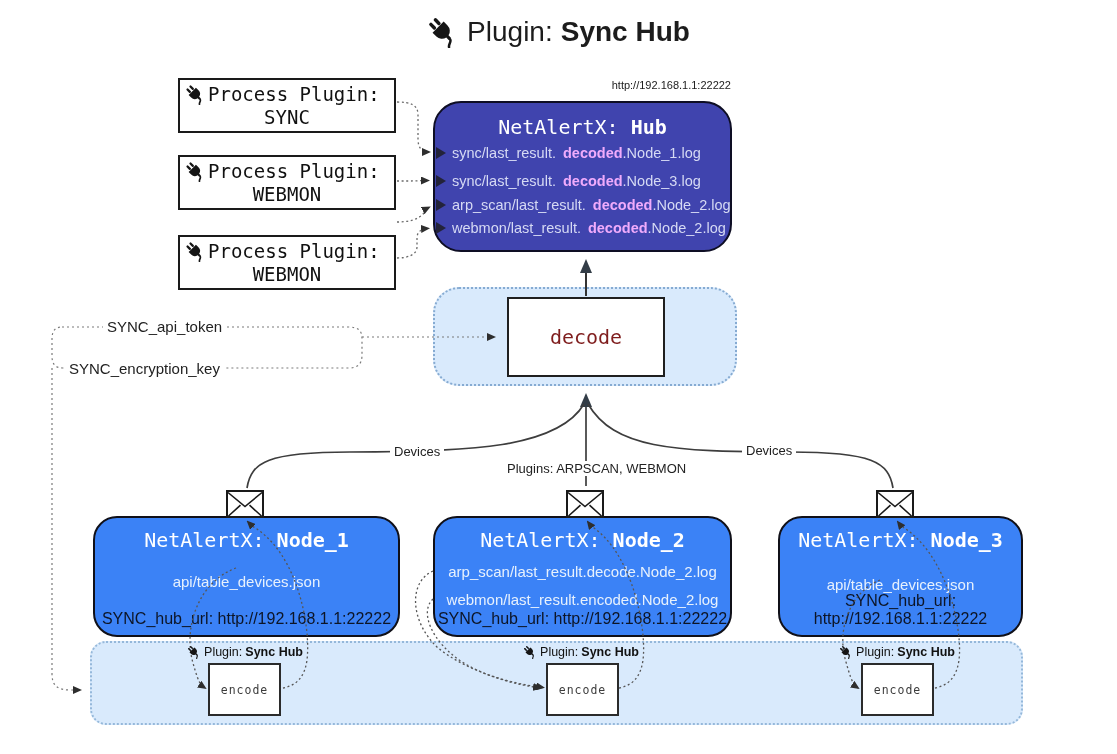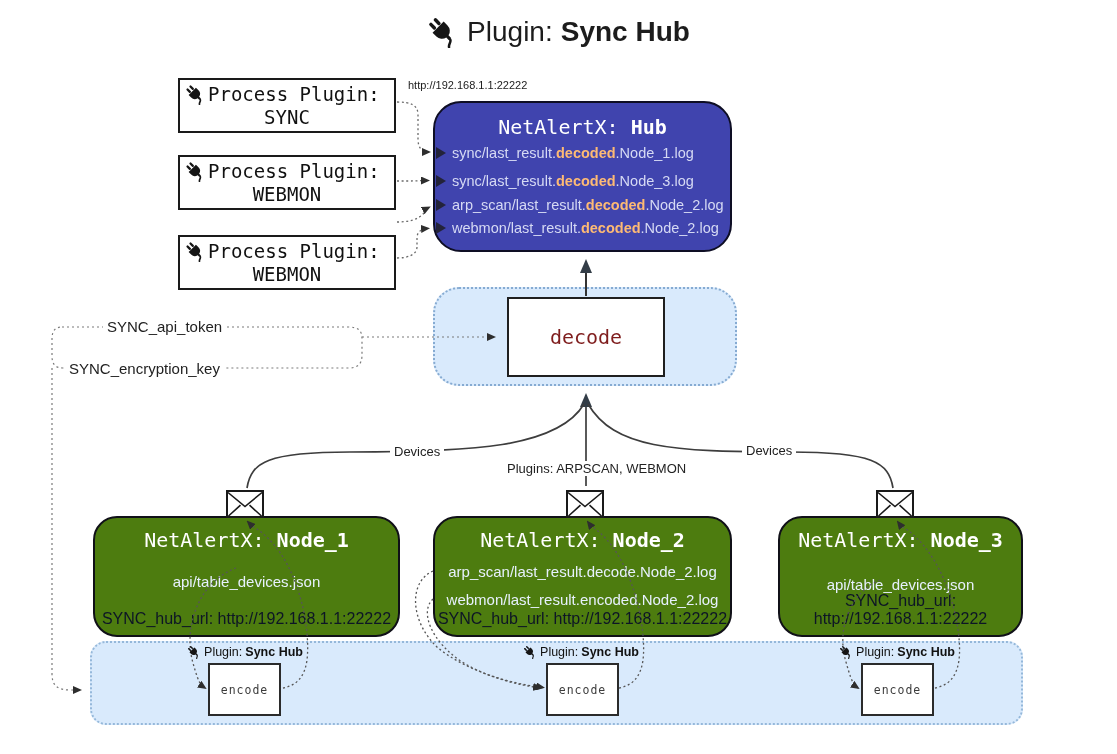--- a/index.html
+++ b/index.html
@@ -16,39 +16,39 @@
   .plug-lg{width:32px;height:32px;}
   .plug-md{width:21px;height:21px;}
   .plug-sm{width:14px;height:14px;}
 
   
   .pbox{position:absolute;left:178px;width:218px;height:55px;background:#ffffff;border:2px solid #1a1a1a;box-sizing:border-box;display:flex;flex-direction:column;justify-content:center;}
   .pbox .row1{display:flex;align-items:center;gap:2px;padding-left:5px;font-size:19px;color:#111;}
   .pbox .row2{text-align:center;font-size:19px;color:#111;margin-top:1px;}
 
   
-  .hub-url{position:absolute;left:408px;width:299px;top:79px;text-align:left;font-size:11px;color:#1b1b1b;}
+  .hub-url{position:absolute;left:432px;width:299px;top:79px;text-align:right;font-size:11px;color:#1b1b1b;}
   .hub{position:absolute;left:433px;top:101px;width:299px;height:151px;background:#4044ae;border:2.5px solid #0e0e24;border-radius:28px;box-sizing:border-box;padding-left:44px;}
   .hub-title{position:absolute;top:12px;left:0;right:0;text-align:center;font-size:20px;color:#ffffff;}
   .hub-log{position:absolute;left:5px;right:2px;font-size:14.5px;color:#d6daf4;padding-left:12px;white-space:nowrap;}
-  .hub-log .b{color:#fdba74;}
+  .hub-log .b{color:#f0abfc;margin-left:7px;}
   .tri{position:absolute;left:-4px;top:2px;width:0;height:0;border-left:10px solid #23233a;border-top:6px solid transparent;border-bottom:6px solid transparent;}
 
   
   .decode-wrap{position:absolute;left:433px;top:287px;width:304px;height:99px;background:#d9eafc;border:2px dotted #86abd2;border-radius:26px;box-sizing:border-box;}
   .decode-box{position:absolute;left:507px;top:297px;width:158px;height:80px;background:#ffffff;border:2px solid #1f1f1f;box-sizing:border-box;display:flex;align-items:center;justify-content:center;font-size:20px;color:#7f1d1d;z-index:4;}
 
   
   .cfg{position:absolute;background:#ffffff;padding:0 4px;font-size:15px;color:#222;z-index:6;white-space:nowrap;}
 
   
   .edge-label{position:absolute;background:#ffffff;padding:0 4px;font-size:13px;color:#222;z-index:6;white-space:nowrap;}
 
   
-  .node{position:absolute;top:516px;height:121px;background:#4d7c0f;border:2px solid #101018;border-radius:24px;box-sizing:border-box;}
+  .node{position:absolute;top:516px;height:121px;background:#3b82f6;border:2px solid #101018;border-radius:24px;box-sizing:border-box;}
   .node-title{position:absolute;top:10px;left:0;right:0;text-align:center;font-size:20px;color:#ffffff;white-space:nowrap;}
   .node-file{position:absolute;left:0;right:0;text-align:center;font-size:15px;color:#e7f1fd;white-space:nowrap;}
   .node-url{position:absolute;bottom:7px;left:0;right:0;text-align:center;font-size:16px;color:#0d1526;}
 
   
   .bar{position:absolute;left:90px;top:641px;width:933px;height:84px;background:#d9eafc;border:2px dotted #95b8da;border-radius:16px;box-sizing:border-box;}
   .enc-label{position:absolute;top:645px;transform:translateX(-50%);display:flex;align-items:center;gap:3px;font-size:12.5px;color:#111;z-index:6;white-space:nowrap;}
   .enc-box{position:absolute;top:663px;width:73px;height:53px;background:#ffffff;border:2px solid #2b2b2b;box-sizing:border-box;display:flex;align-items:center;justify-content:center;font-size:11.5px;letter-spacing:1px;color:#3c3c3c;z-index:4;}
 
   

